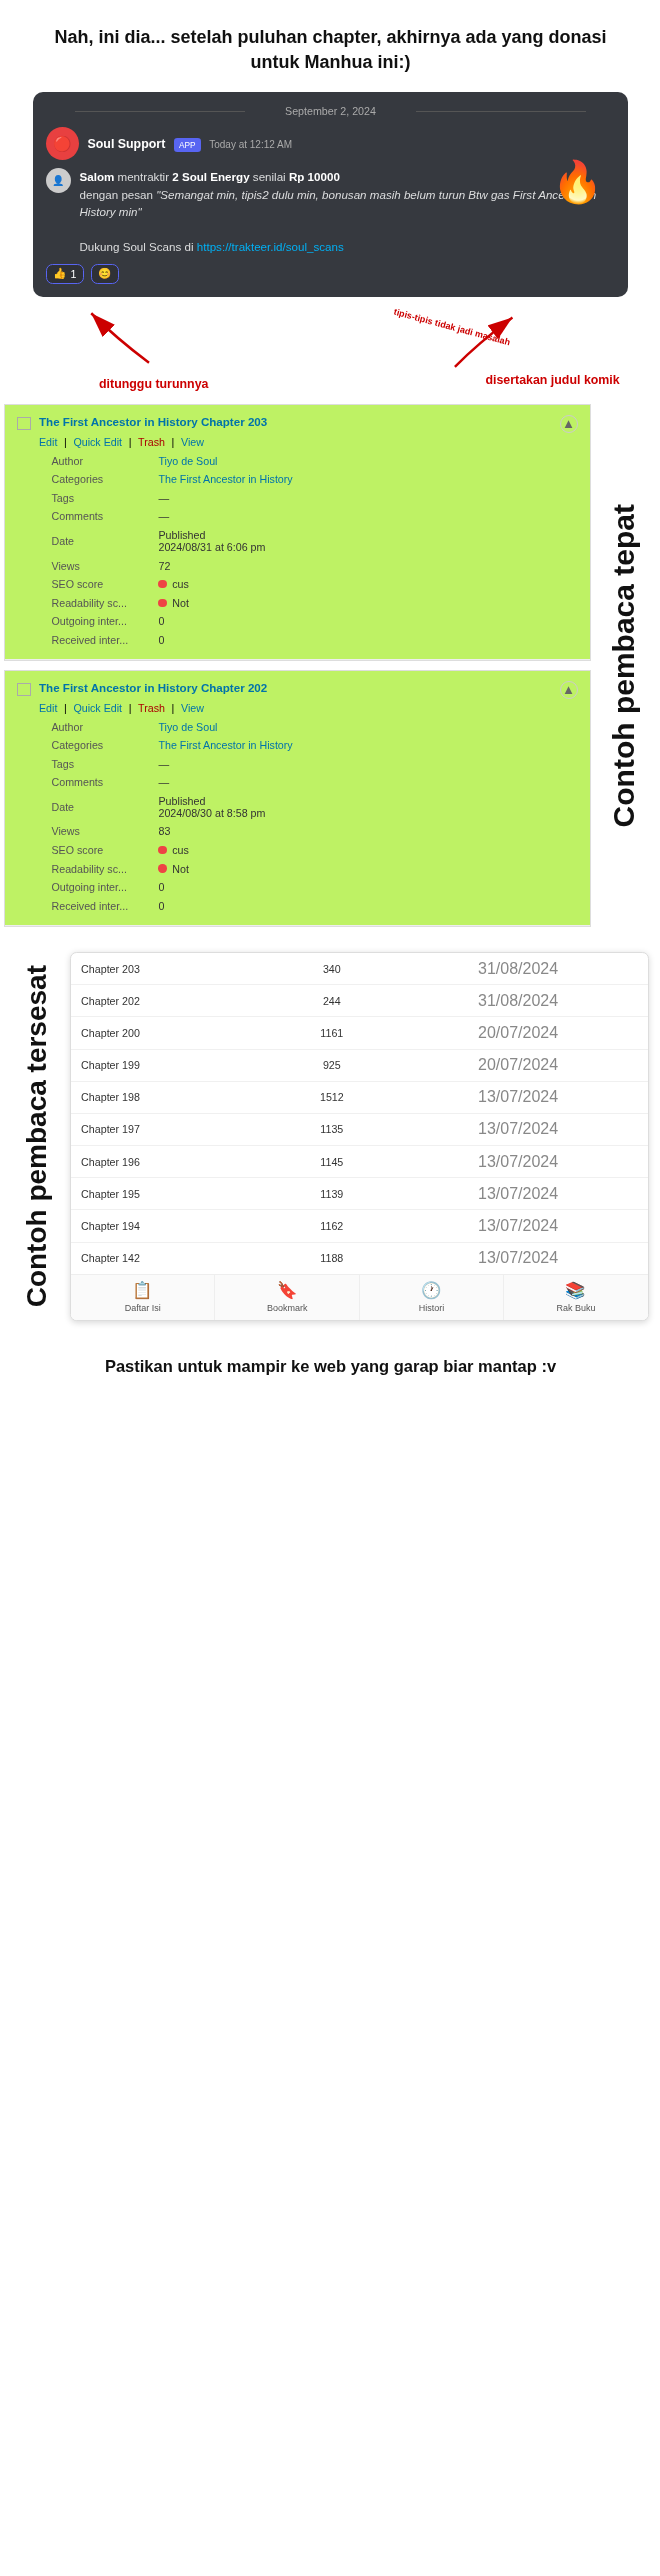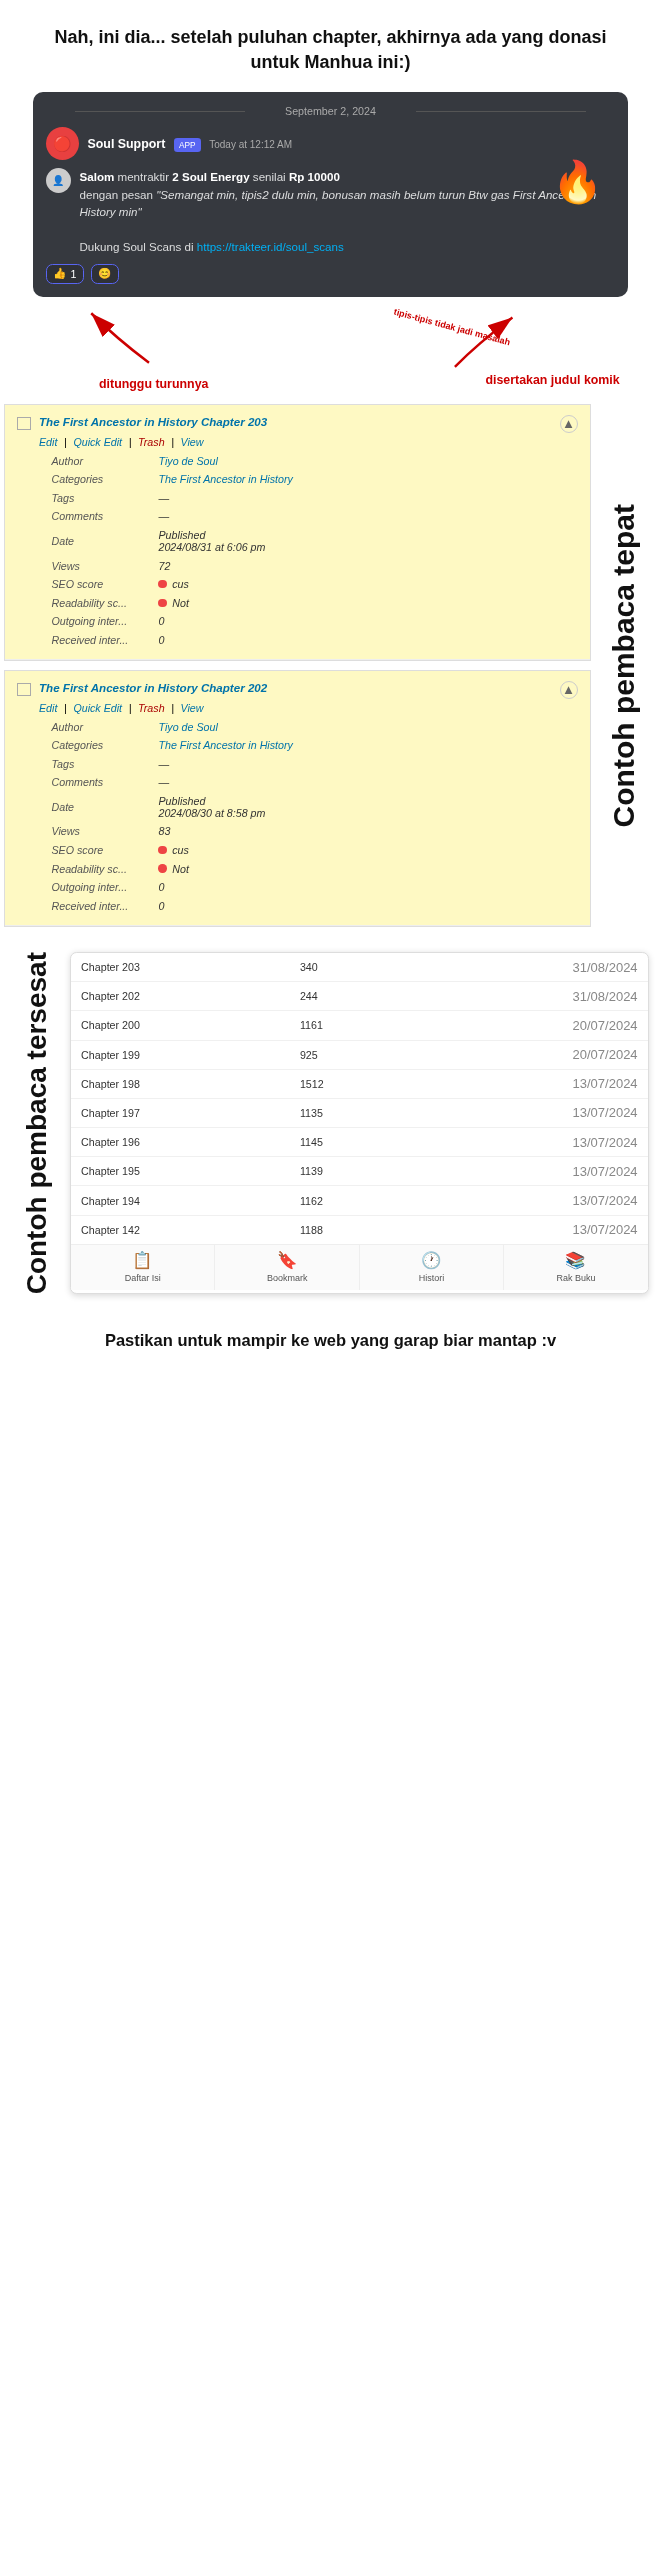--- a/index.html
+++ b/index.html
@@ -132,25 +132,24 @@
       border-radius: 6.6px;
       padding: 2.5px 6.6px;
       color: white;
       font-size: 10.7px;
       display: flex;
       align-items: center;
       gap: 3.3px;
     }
 
     .wp-table {
-      background: #fef9c3;
+      background: #bef264;
       border: 0.8px solid #ddd;
       width: 100%;
       font-family: Arial, sans-serif;
-      font-style: italic;
     }
     .wp-row {
       border-bottom: 0.8px solid #eee;
       padding: 10px 12.4px;
     }
     .wp-row-header {
       display: flex;
       align-items: flex-start;
       gap: 8.3px;
     }
@@ -226,22 +225,22 @@
     }
     .chapter-list-table tr {
       border-bottom: 0.8px solid #f0f0f0;
     }
     .chapter-list-table tr:last-child { border-bottom: none; }
     .chapter-list-table td {
       padding: 6.6px 10px;
       color: #333;
     }
     .chapter-list-table td:first-child { color: #333; }
-    .chapter-list-table td:nth-child(2) { color: #333; text-align: left; }
-    .chapter-list-table td:nth-child(3) { color: #888; font-size: 13px; text-align: right; }
+    .chapter-list-table td:nth-child(2) { color: #333; text-align: center; }
+    .chapter-list-table td:nth-child(3) { color: #888; font-size: 16px; text-align: center; }
 
     .chapter-nav-bar {
       display: flex;
       border-top: 0.8px solid #eee;
       background: #fafafa;
     }
     .chapter-nav-item {
       flex: 1;
       display: flex;
       flex-direction: column;

